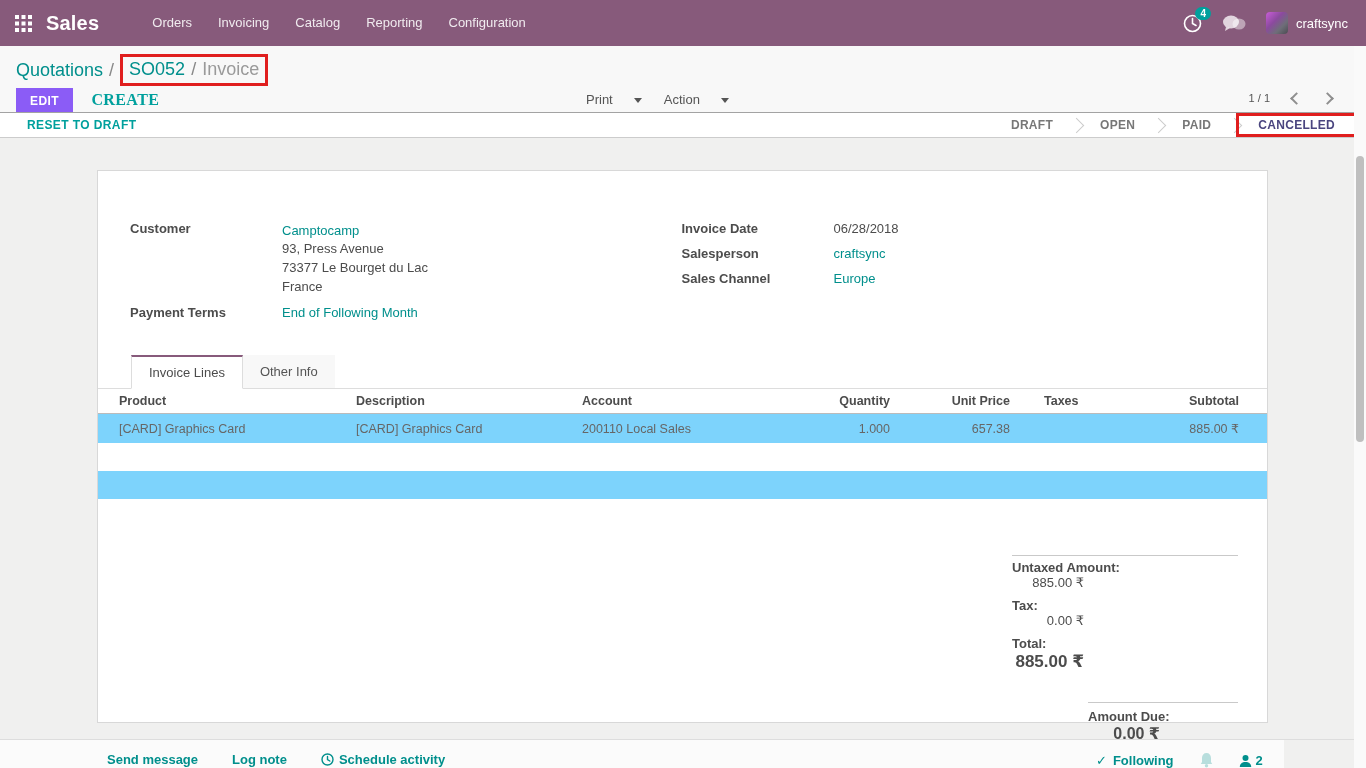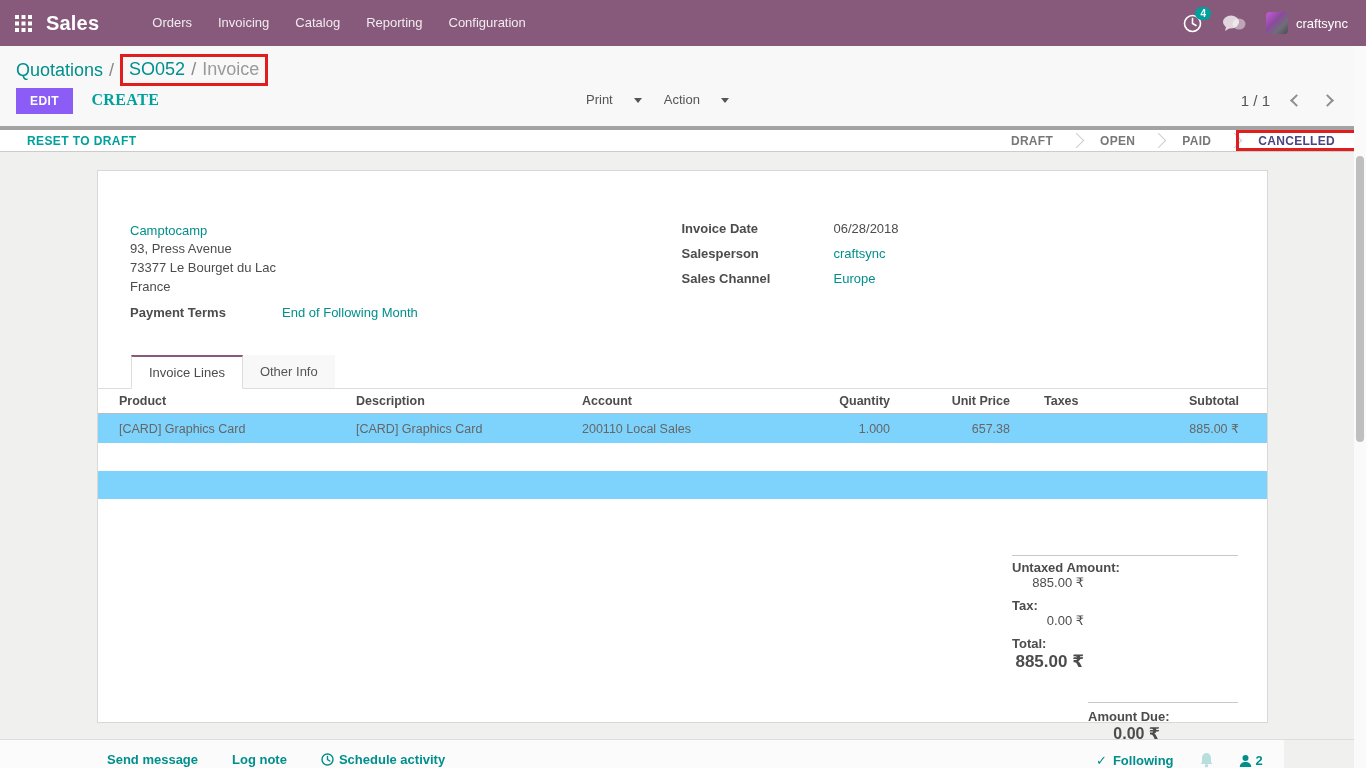--- a/index.html
+++ b/index.html
@@ -33,28 +33,28 @@
   .btn-row { position:absolute; top:42px; left:16px; right:16px; height:28px; }
   .btn-edit { background:#8b5cf6; color:#fff; border:none; font-size:12px; font-weight:bold;
     padding:6px 14px; letter-spacing:.4px; cursor:pointer; font-family:inherit; }
   .btn-create { background:none; border:none; color:#00A09D; font-size:16px; font-weight:bold;
     margin-left:14px; letter-spacing:.4px; cursor:pointer; font-family:Liberation Serif, serif; }
   .cp-center { position:absolute; left:570px; top:4px; display:flex; gap:22px; }
   .dd-btn { font-size:13px; color:#555; display:flex; align-items:center; gap:21px; cursor:pointer; }
   .caret { width:0; height:0; border-left:4px solid transparent; border-right:4px solid transparent;
     border-top:5px solid #555; margin-top:2px; }
   .pager { position:absolute; right:18px; top:4px; display:flex; align-items:center; gap:22px; }
-  .pager-count { font-size:15px; color:#555; }
+  .pager-count { font-size:11px; color:#555; }
   .chev { width:9px; height:9px; border-top:2px solid #8f8f8f; cursor:pointer; }
   .chev.left  { border-left:2px solid #8f8f8f; transform:rotate(-45deg); }
   .chev.right { border-right:2px solid #8f8f8f; transform:rotate(45deg); }
 
   
-  .statusbar { position:absolute; top:126px; left:0; width:1366px; height:26px; background:#fff;
-    border-top:4px solid #a3a3a3; border-bottom:1px solid #ccc; display:flex; align-items:center; }
+  .statusbar { position:absolute; top:112px; left:0; width:1366px; height:26px; background:#fff;
+    border-top:1px solid #a3a3a3; border-bottom:1px solid #ccc; display:flex; align-items:center; }
   .btn-reset { background:none; border:none; color:#00A09D; font-weight:bold; font-size:12px;
     letter-spacing:.4px; margin-left:27px; cursor:pointer; font-family:inherit; }
   .states { margin-left:auto; display:flex; align-items:stretch; height:100%; }
   .state { display:flex; align-items:center; padding:0 22px; font-size:12px; font-weight:bold;
     color:#777; letter-spacing:.3px; position:relative; cursor:pointer; }
   .state-arrow { align-self:center; width:11px; height:11px; border-top:1px solid #ccc;
     border-right:1px solid #ccc; transform:rotate(45deg); margin:0 -4px; }
   .state.active { color:#4A457F; }
   .state.red-box { border:3px solid #E01E1E; padding:0 19px; margin-right:9px; }
 
@@ -216,20 +216,21 @@
       <div class="state active red-box">CANCELLED</div>
     </div>
   </div>
 
   <div class="content-bg"></div>
 
   <div class="sheet">
     <div class="fields">
       <div class="fcol">
         <div class="frow">
+          <div class="flabel">Customer</div>
           <div>
             <a class="fval">Camptocamp</a>
             <div class="addr">93, Press Avenue</div>
             <div class="addr">73377 Le Bourget du Lac</div>
             <div class="addr">France</div>
           </div>
         </div>
         <div class="frow">
           <div class="flabel">Payment Terms</div>
           <a class="fval">End of Following Month</a>

